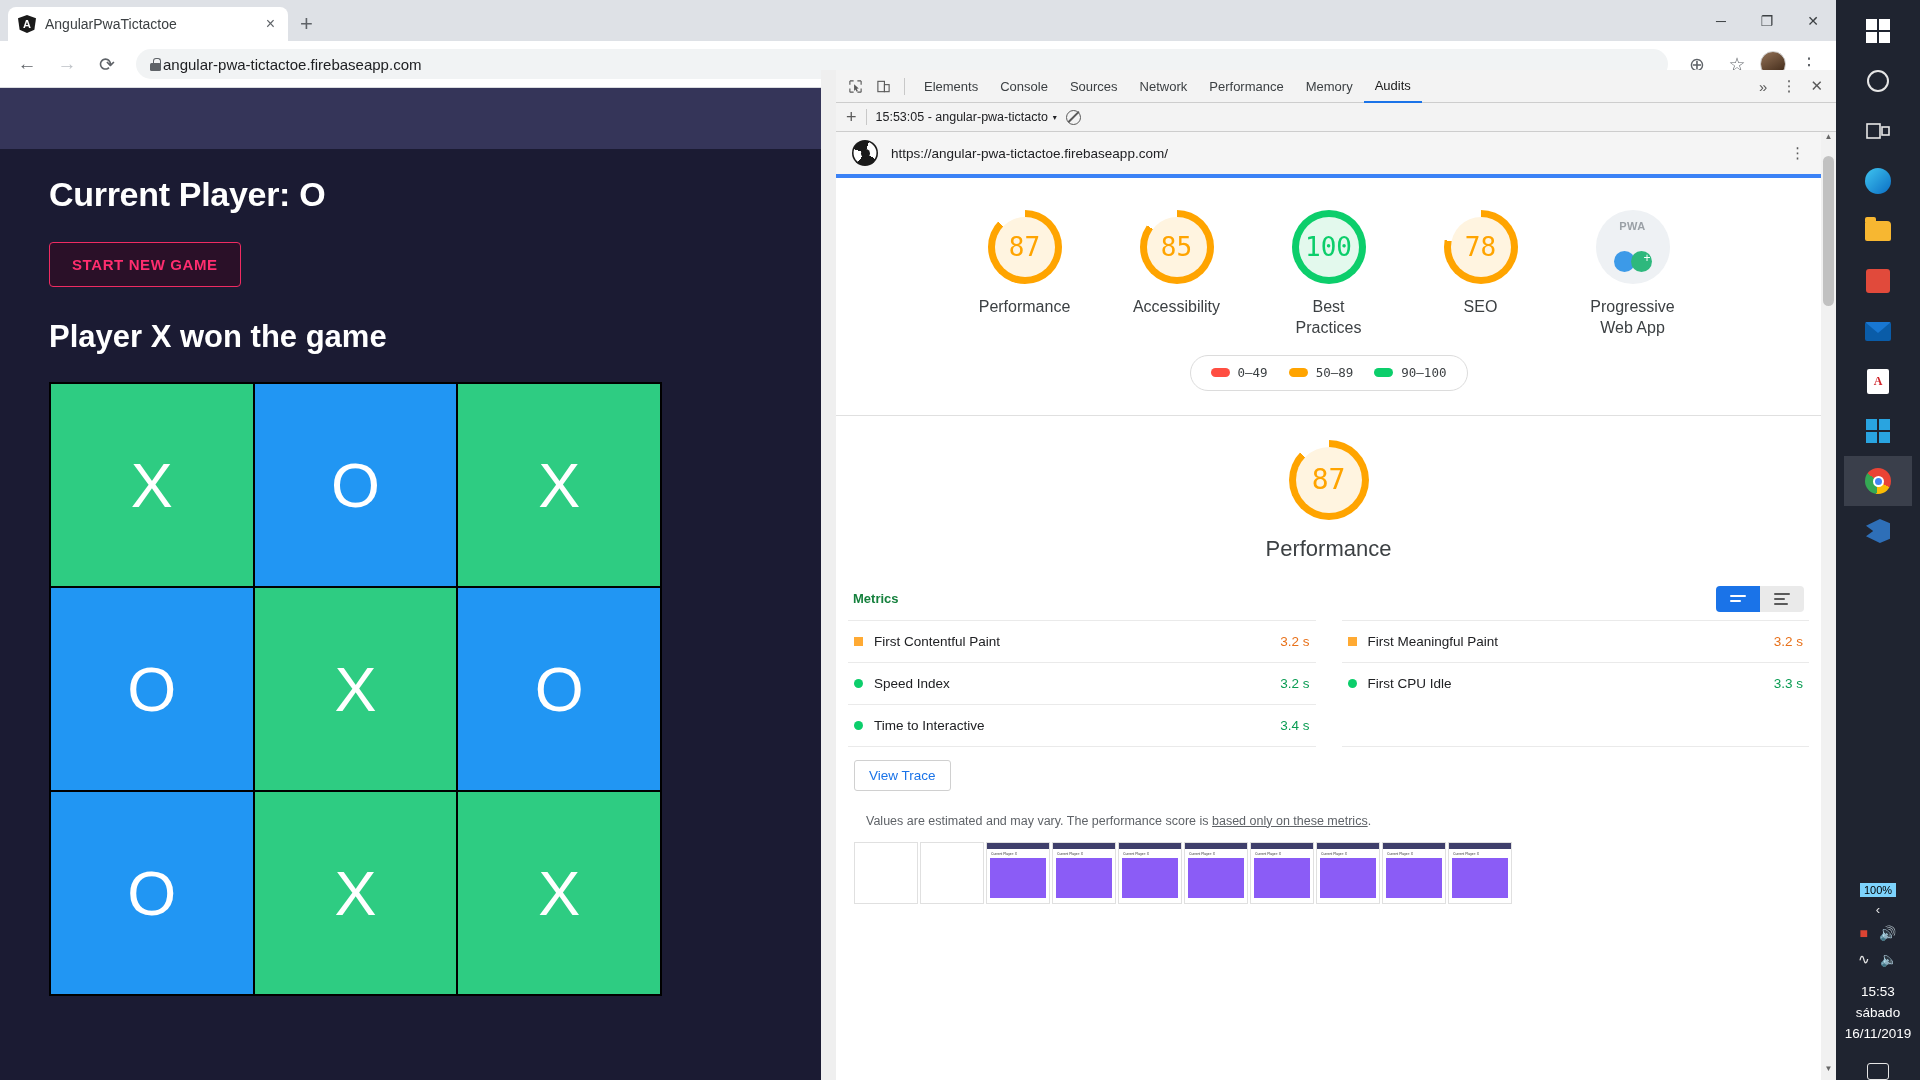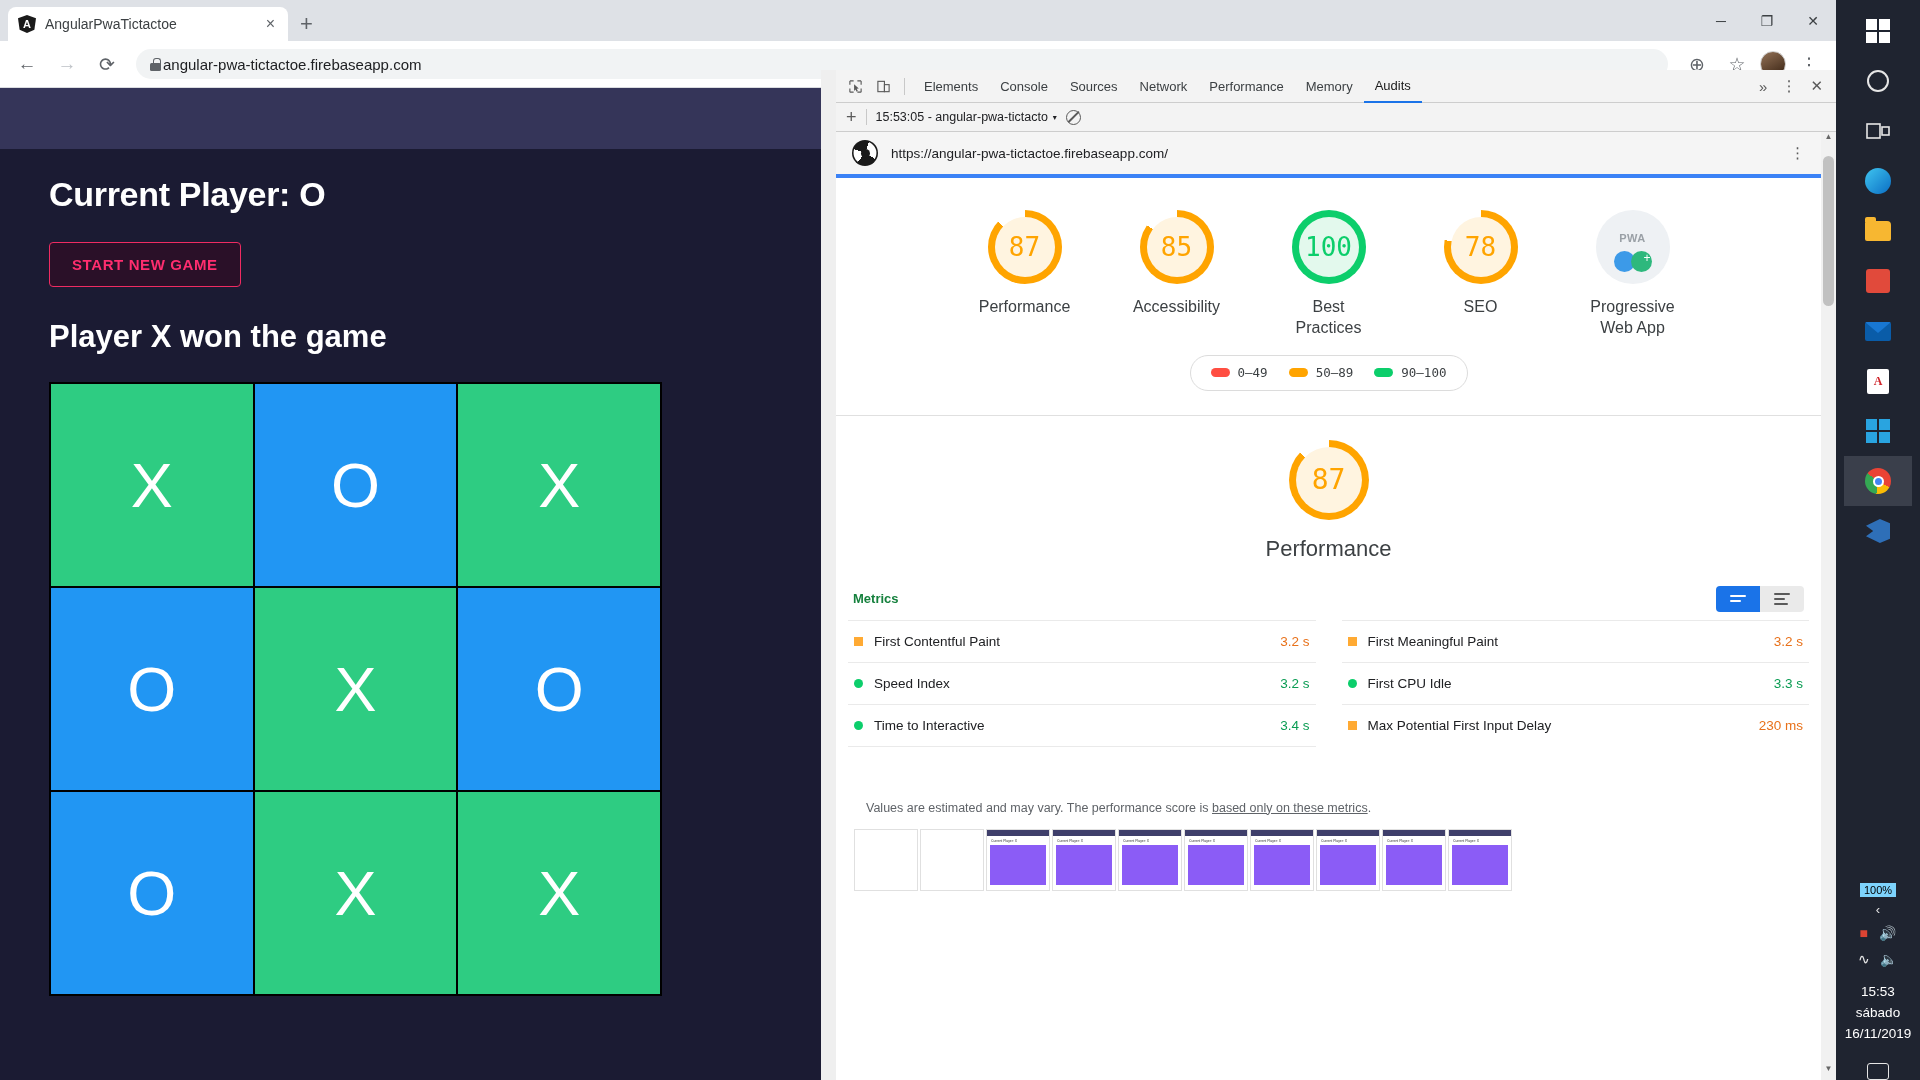--- a/index.html
+++ b/index.html
@@ -158,21 +158,21 @@
 
   .gauges { display: flex; justify-content: center; gap: 32px; padding: 32px 0 8px; }
   .gauge { width: 120px; display: flex; flex-direction: column; align-items: center; }
   .ring { width: 74px; height: 74px; border-radius: 50%; display: flex; align-items: center; justify-content: center; position: relative; }
   .ring .num { font-family: "DejaVu Sans Mono", monospace; font-size: 26px; z-index: 2; }
   .gauge-label { margin-top: 13px; font-size: 16px; color: #3c4043; text-align: center; line-height: 1.3; }
   .pwa-badge {
     width: 74px; height: 74px; border-radius: 50%; background: #eef1f4;
     display: flex; align-items: center; justify-content: center; position: relative;
   }
-  .pwa-text { font-size: 11px; color: #9aa0a6; font-weight: bold; letter-spacing: 0.5px; position: absolute; top: 22px; }
+  .pwa-text { font-size: 11px; color: #9aa0a6; font-weight: bold; letter-spacing: 0.5px; position: absolute; top: 10px; }
   .pwa-shape { position: absolute; bottom: 11px; left: 17px; width: 40px; height: 30px; }
   .pwa-dot { position: absolute; width: 21px; height: 21px; border-radius: 50%; background: #3c9ae8; bottom: 1px; left: 1px; }
   .pwa-dot2 { position: absolute; width: 21px; height: 21px; border-radius: 50%; background: #2eb87d; bottom: 1px; right: 1px; }
   .pwa-plus { position: absolute; right: 2px; bottom: 8px; color: #fff; font-size: 12px; z-index: 3; }
 
   .legend {
     margin: 8px auto 0; width: 278px; height: 36px; border: 1px solid #dcdcdc;
     border-radius: 18px; display: flex; align-items: center; justify-content: center; gap: 21px; text-align: center;
   }
   .leg-item { display: flex; align-items: center; gap: 8px; }
@@ -491,27 +491,25 @@
               <div class="metric-row">
                 <span class="m-sq pass"></span>
                 <span class="m-name">First CPU Idle</span>
                 <span class="m-val pass">3.3 s</span>
               </div>
               <div class="metric-row">
                 <span class="m-sq pass"></span>
                 <span class="m-name">Time to Interactive</span>
                 <span class="m-val pass">3.4 s</span>
               </div>
-              <div class="metric-row">
-                <span class="m-sq avg"></span>
-                <span class="m-name">Max Potential First Input Delay</span>
-                <span class="m-val avg">230 ms</span>
-              </div>
             </div>
           <div class="metrics-grid">
+            <div class="trace-row">
+              <button class="view-trace">View Trace</button>
+            </div>
             <div class="trace-row">&nbsp;</div>
           </div>
           <div class="disclaimer">
             <span>Values are estimated and may vary. The performance score is </span><a href="#">based only on these metrics</a><span>.</span>
           </div>
           <div class="filmstrip" id="filmstrip">
               <div class="film blank"></div>
               <div class="film blank"></div>
               <div class="film">
                 <div class="mini-bar"></div>

